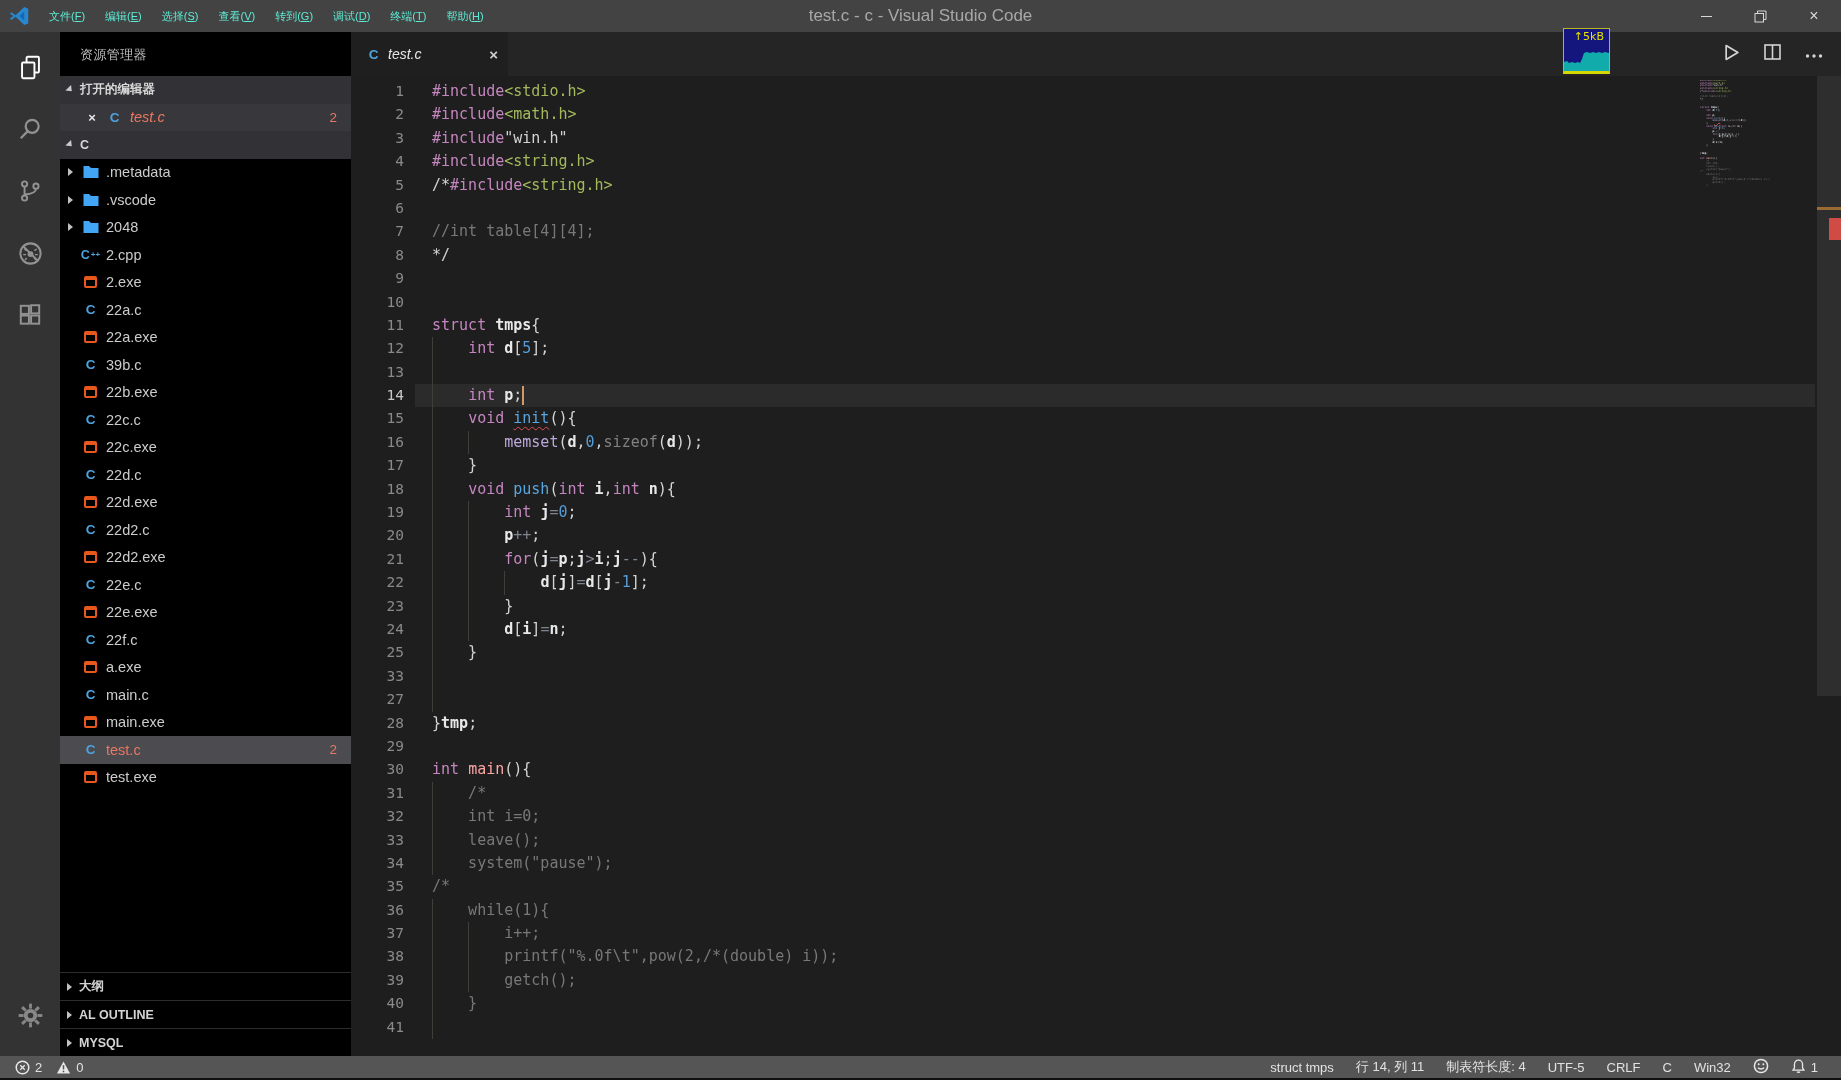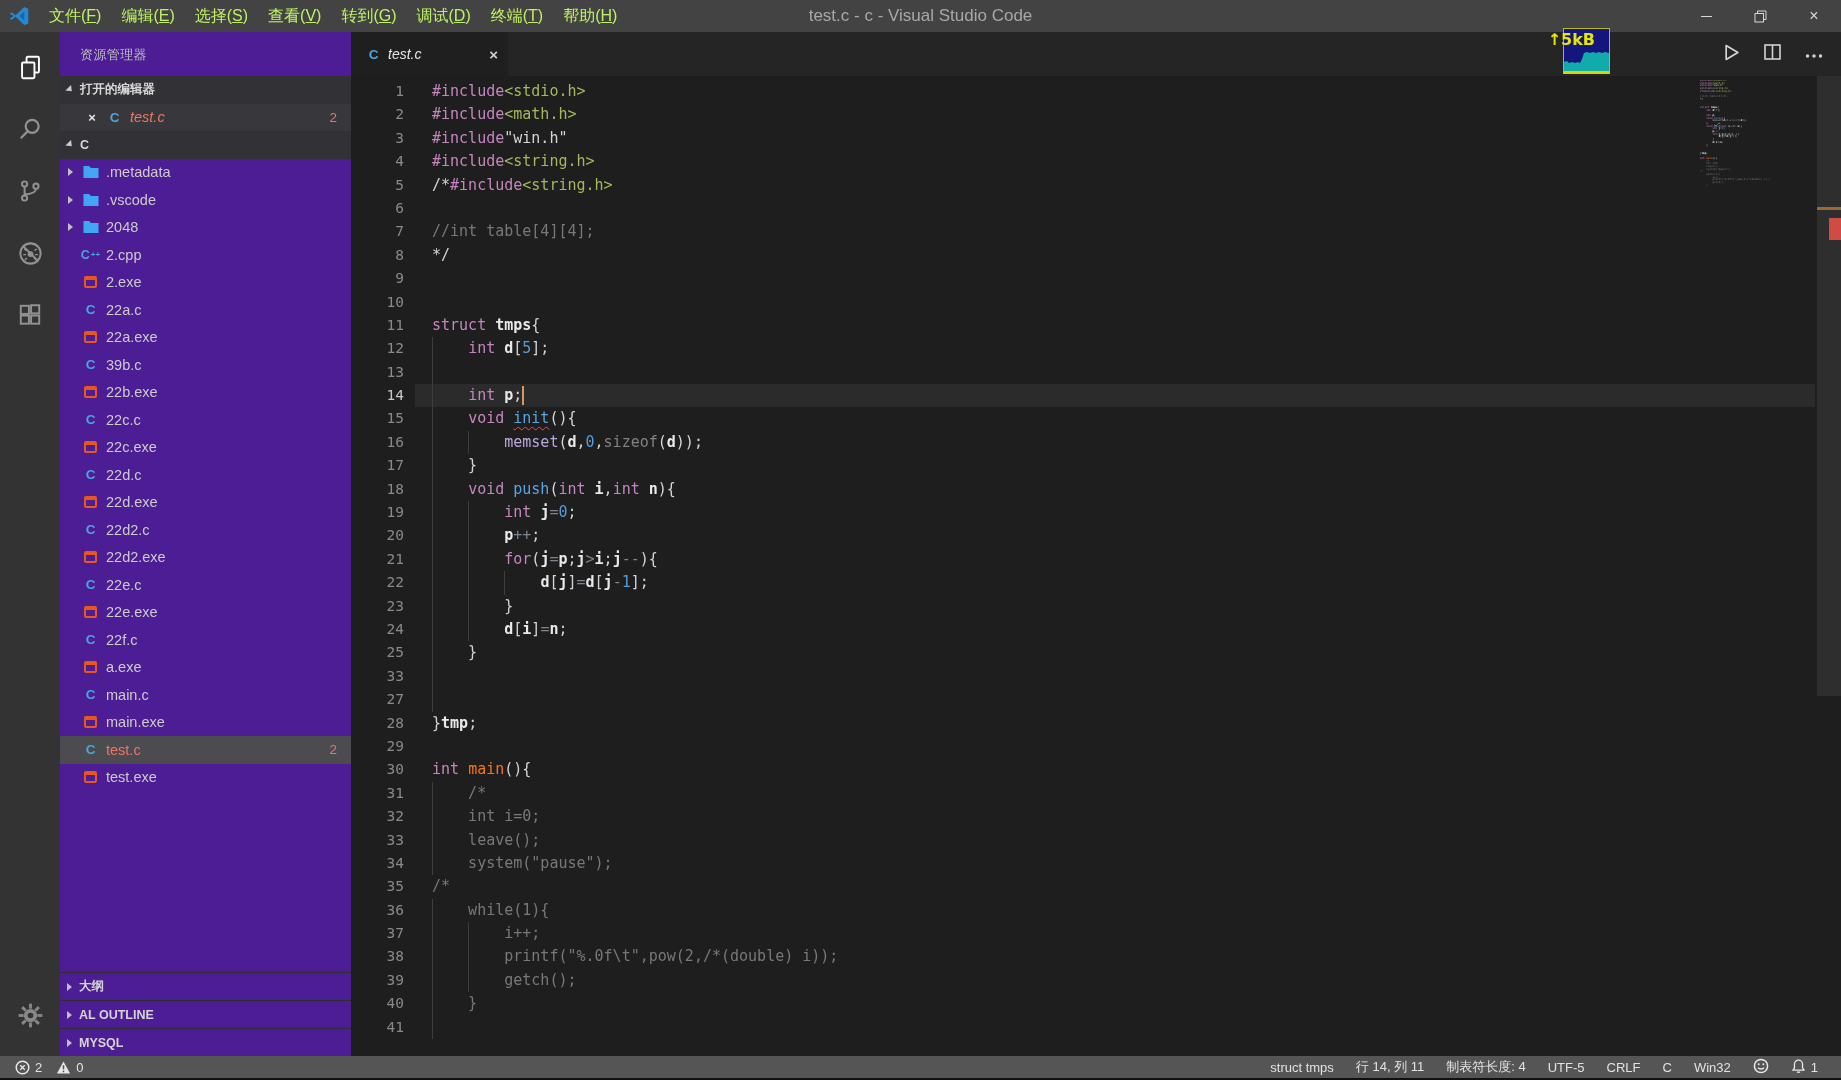--- a/index.html
+++ b/index.html
@@ -4,36 +4,36 @@
 <style>
   * { margin:0; padding:0; box-sizing:border-box; }
   html,body { background:#000; }
   body { font-family:"Liberation Sans","DejaVu Sans",sans-serif; }
   #app { position:relative; width:1841px; height:1080px; overflow:hidden; background:#1e1e1e; }
 
   
   .titlebar { position:absolute; left:0; top:0; right:0; height:32px; background:#434343; display:flex; align-items:center; z-index:60; }
   .vscode-logo { width:20px; height:20px; margin:0 10px 0 9px; flex:0 0 auto; }
   .menubar { display:flex; align-items:center; height:100%; }
-  .menu-item { color:#bef264; font-size:16px; padding:0 10px; height:100%; display:flex; align-items:center; cursor:default; }
+  .menu-item { color:#5eead4; font-size:11px; padding:0 10px; height:100%; display:flex; align-items:center; cursor:default; }
   .menu-item u { text-decoration:underline; }
   .win-title { position:absolute; left:50%; transform:translateX(-50%); color:#a8a8a8; font-size:17px; white-space:nowrap; }
   .win-controls { position:absolute; right:0; top:0; height:32px; display:flex; }
   .win-btn { width:54px; height:32px; display:flex; align-items:center; justify-content:center; color:#d8d8d8; }
   .min-glyph { width:11px; height:1px; background:#d8d8d8; }
   .close-glyph { font-size:16px; line-height:16px; }
 
   
   .activitybar { position:absolute; left:0; top:32px; width:60px; bottom:24px; background:#333333; display:flex; flex-direction:column; align-items:center; padding-top:6px; }
   .ab-item { width:60px; height:62px; display:flex; align-items:center; justify-content:center; opacity:.62; }
   .ab-item.active { opacity:1; }
   .ab-bottom { margin-top:auto; margin-bottom:8px; }
 
   
-  .sidebar { position:absolute; left:60px; top:32px; width:291px; bottom:24px; background:#4c1d95; overflow:hidden; display:flex; flex-direction:column;justify-content:flex-end; }
+  .sidebar { position:absolute; left:60px; top:32px; width:291px; bottom:24px; background:#000000; overflow:hidden; display:flex; flex-direction:column;justify-content:flex-end; }
   .sb-title { height:44px; line-height:46px; padding-left:20px; color:#bdbdbd; font-size:13px; letter-spacing:.4px; }
   .row { height:27.5px; display:flex; align-items:center; font-size:14.5px; color:#cccccc; position:relative; }
   .sect-head { font-weight:bold; font-size:12.5px; color:#d8d8d8; background:#323236; }
   .sect-head .tw { margin:0 6px 0 6px; }
   .oe-row { background:#37373c; }
   .tree-row.selected { background:#4b4b50; }
   .chev-r { width:0; height:0; border-top:4px solid transparent; border-bottom:4px solid transparent; border-left:5px solid #c0c0c0; display:inline-block; }
   .chev-exp { width:0; height:0; border-left:4px solid transparent; border-right:4px solid transparent; border-top:5px solid #cccccc; display:inline-block; transform:rotate(-45deg); }
   .oe-close { width:16px; text-align:center; color:#e8e8e8; font-weight:bold; font-size:13px; margin:0 6px 0 24px; }
   .fic { display:inline-flex; align-items:center; justify-content:center; width:17px; height:16px; margin-right:7px; flex:0 0 auto; font-weight:bold; }
@@ -70,37 +70,37 @@
   .guide { position:absolute; top:0; bottom:0; width:1px; background:#3f3f3a; z-index:1; }
   .cursor { position:absolute; top:2px; height:19px; width:2px; background:#d29a67; z-index:3; }
 
   .tk-kw   { color:#c586c0; }
   .tk-str  { color:#a3b95c; }
   .tk-pl   { color:#d4d4d4; }
   .tk-cm   { color:#787878; }
   .tk-var  { color:#e8e8e8; font-weight:bold; }
   .tk-fn   { color:#58a6e0; }
   .tk-fnsq { color:#58a6e0; text-decoration:underline wavy #e05050 1px; text-underline-offset:3px; }
-  .tk-main { color:#f97316; }
+  .tk-main { color:#fca5a5; }
   .tk-num  { color:#569cd6; }
   .tk-op   { color:#7d8590; }
   .tk-lav  { color:#bca8dc; }
   .tk-gr   { color:#828282; }
 
   .minimap { position:absolute; left:1349px; top:48px; width:112px; overflow:hidden; z-index:4; }
   .mm-line { height:2.7px; line-height:2.7px; font-size:2.6px; white-space:pre; font-family:"DejaVu Sans Mono",monospace; }
 
   .scrollbar { position:absolute; right:0; top:44px; width:24px; bottom:0; }
   .sb-slider { position:absolute; left:0; right:0; top:0; height:620px; background:rgba(130,130,130,.16); }
   .ruler-cursor-mark { position:absolute; left:0; right:0; top:131px; height:3px; background:#9a6a35; }
   .ruler-error-mark { position:absolute; right:0; width:12px; top:142px; height:22px; background:#cf4b44; }
 
   
   .net-widget { position:absolute; left:1563px; top:28px; width:47px; height:46px; background:#15157e; border:1px solid #b9b91e; border-bottom:3px solid #d6d600; z-index:90; }
-  .net-label { position:absolute; top:1px; right:14px; color:#e6e600; font-size:16px; font-weight:bold; font-family:"DejaVu Sans",sans-serif; }
+  .net-label { position:absolute; top:1px; right:5px; color:#e6e600; font-size:11px; font-weight:normal; font-family:"DejaVu Sans",sans-serif; }
   .net-graph { position:absolute; left:0; bottom:0; width:45px; height:42px; }
 
   
   .statusbar { position:absolute; left:0; right:0; bottom:0; height:24px; background:#555555; border-bottom:2px solid #101010; display:flex; align-items:center; color:#e2e2e2; font-size:13px; z-index:60; }
   .st-left { display:flex; align-items:center; gap:4px; padding-left:10px; }
   .st-item { display:flex; align-items:center; gap:5px; padding:0 5px; }
   .st-right { margin-left:auto; display:flex; align-items:center; padding-right:12px; }
   .st-right .st-item { padding:0 11px; white-space:nowrap; }
 </style>
 </head>

